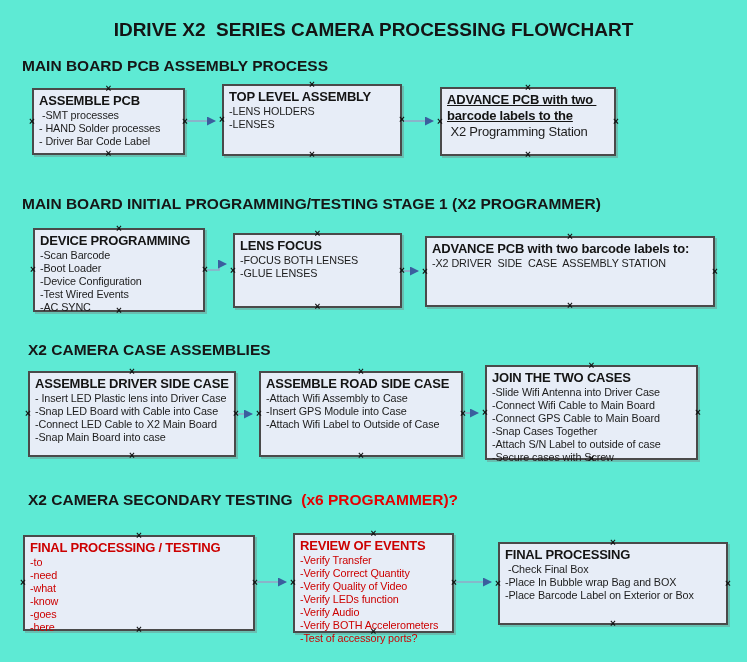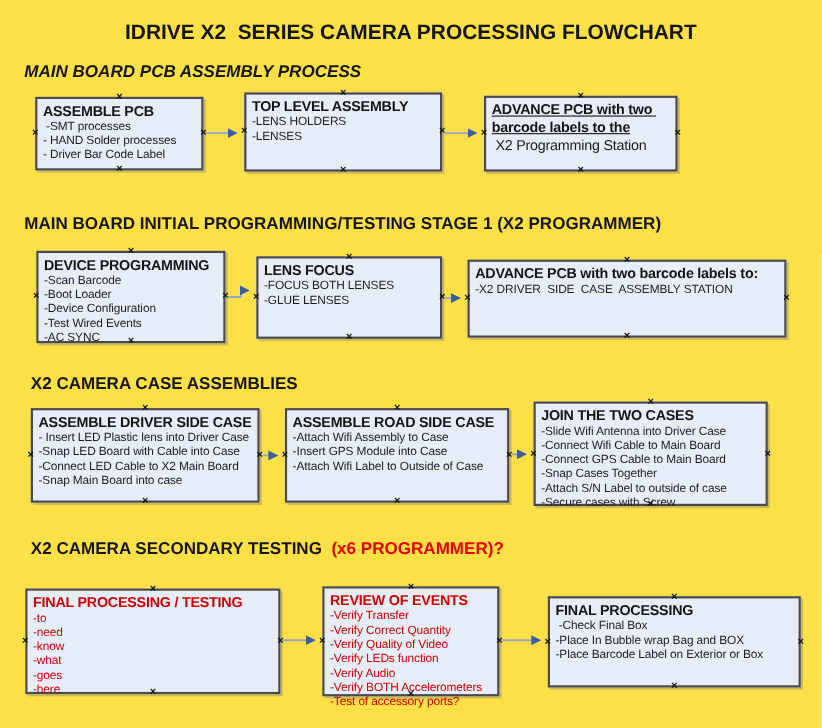--- a/index.html
+++ b/index.html
@@ -1,17 +1,17 @@
 <!DOCTYPE html>
 <html><head>
 <meta charset="utf-8">
 <style>
   html,body{margin:0;padding:0;background:#ffffff;}
   .canvas{
-    position:relative;width:747px;height:662px;background:#fde047;
+    position:relative;width:747px;height:662px;background:#5eead4;
     font-family:"Liberation Sans","DejaVu Sans",sans-serif;color:#111;
     overflow:hidden;
   }
   .main-title{
     position:absolute;top:19px;left:0;width:747px;text-align:center;
     font-size:19px;font-weight:bold;letter-spacing:0;white-space:pre;color:#141414;
   }
   .sec-heading{
     position:absolute;font-size:15.5px;font-weight:bold;white-space:pre;color:#161616;
   }
@@ -41,21 +41,21 @@
   .h-r{right:-6px;top:50%;margin-top:-4px;}
   .overlay{position:absolute;left:0;top:0;pointer-events:none;}
 </style>
 </head>
 <body>
 
 <div class="canvas">
 
   <div class="main-title">IDRIVE X2  SERIES CAMERA PROCESSING FLOWCHART</div>
 
-  <div class="sec-heading" style="left:22px;top:57px;font-style:italic;">MAIN BOARD PCB ASSEMBLY PROCESS</div>
+  <div class="sec-heading" style="left:22px;top:57px;">MAIN BOARD PCB ASSEMBLY PROCESS</div>
   <div class="sec-heading" style="left:22px;top:195px;">MAIN BOARD INITIAL PROGRAMMING/TESTING STAGE 1 (X2 PROGRAMMER)</div>
   <div class="sec-heading" style="left:28px;top:341px;">X2 CAMERA CASE ASSEMBLIES</div>
   <div class="sec-heading" style="left:28px;top:491px;"><span>X2 CAMERA SECONDARY TESTING </span><span class="red-part"> (x6 PROGRAMMER)?</span></div>
 
   <div class="fbox" style="left:32px;top:88px;width:153px;height:67px;">
     <div class="fbox-title">ASSEMBLE PCB</div>
     <div class="fbox-items">
         <div class="fitem"> -SMT processes</div>
         <div class="fitem">- HAND Solder processes</div>
         <div class="fitem">- Driver Bar Code Label</div>
@@ -168,22 +168,22 @@
     <span class="hdl h-b">×</span>
     <span class="hdl h-l">×</span>
     <span class="hdl h-r">×</span>
   </div>
 
   <div class="fbox red" style="left:23px;top:535px;width:232px;height:96px;">
     <div class="fbox-title">FINAL PROCESSING / TESTING</div>
     <div class="fbox-items">
         <div class="fitem">-to</div>
         <div class="fitem">-need</div>
+        <div class="fitem">-what</div>
         <div class="fitem">-know</div>
-        <div class="fitem">-what</div>
         <div class="fitem">-goes</div>
         <div class="fitem">-here</div>
       </div>
     <span class="hdl h-t">×</span>
     <span class="hdl h-b">×</span>
     <span class="hdl h-l">×</span>
     <span class="hdl h-r">×</span>
   </div>
 
   <div class="fbox red" style="left:293px;top:533px;width:161px;height:100px;">

